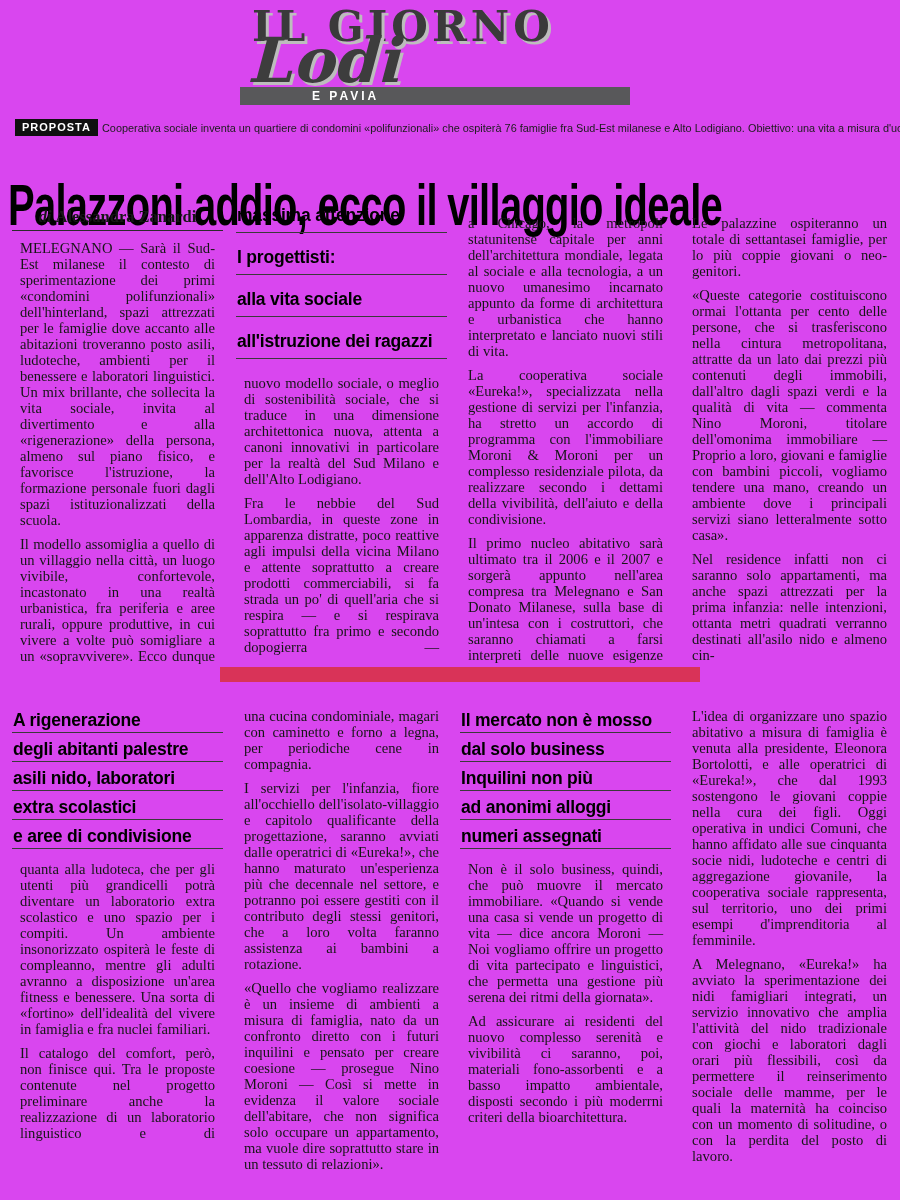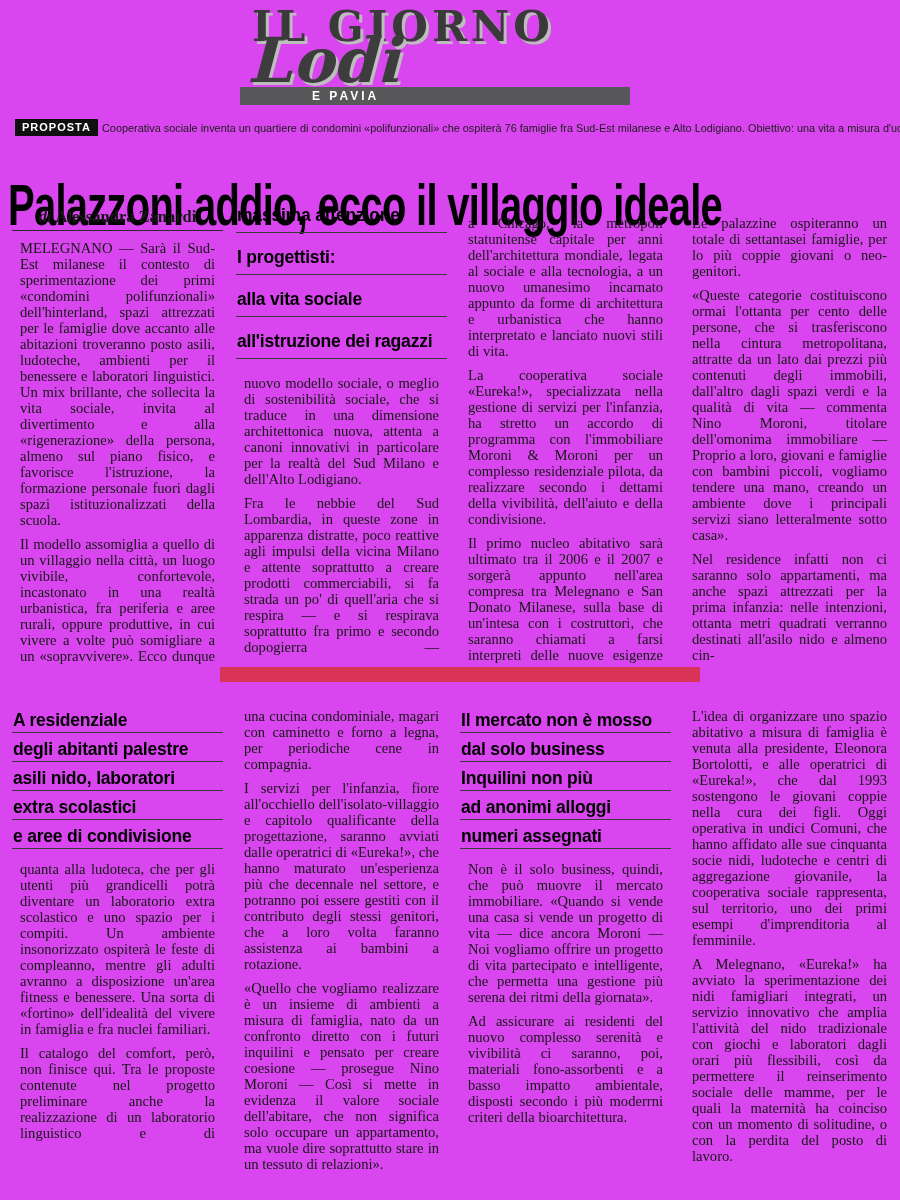--- a/index.html
+++ b/index.html
@@ -140,21 +140,21 @@
     </div>
 
   </div>
 
   <div class="red-divider"></div>
 
   <div class="cols bottom">
 
     <div class="col">
       <div class="subhead tight">
-        <div class="sh-line">A residenziale</div>
+        <div class="sh-line">A rigenerazione</div>
         <div class="sh-line">degli abitanti palestre</div>
         <div class="sh-line">asili nido, laboratori</div>
         <div class="sh-line">extra scolastici</div>
         <div class="sh-line">e aree di condivisione</div>
       </div>
       <p class="para">quanta alla ludoteca, che per gli utenti più grandicelli potrà diventare un laboratorio extra scolastico e uno spazio per i compiti. Un ambiente insonorizzato ospiterà le feste di compleanno, mentre gli adulti avranno a disposizione un'area fitness e benessere. Una sorta di «fortino» dell'idealità del vivere in famiglia e fra nuclei familiari.</p>
       <p class="para cont">Il catalogo del comfort, però, non finisce qui. Tra le proposte contenute nel progetto preliminare anche la realizzazione di un laboratorio linguistico e di</p>
     </div>
 
     <div class="col">
@@ -164,21 +164,21 @@
     </div>
 
     <div class="col">
       <div class="subhead tight">
         <div class="sh-line">Il mercato non è mosso</div>
         <div class="sh-line">dal solo business</div>
         <div class="sh-line">Inquilini non più</div>
         <div class="sh-line">ad anonimi alloggi</div>
         <div class="sh-line">numeri assegnati</div>
       </div>
-      <p class="para">Non è il solo business, quindi, che può muovre il mercato immobiliare. «Quando si vende una casa si vende un progetto di vita — dice ancora Moroni — Noi vogliamo offrire un progetto di vita partecipato e intelligente, che permetta una gestione più serena dei ritmi della giornata».</p>
+      <p class="para">Non è il solo business, quindi, che può muovre il mercato immobiliare. «Quando si vende una casa si vende un progetto di vita — dice ancora Moroni — Noi vogliamo offrire un progetto di vita partecipato e linguistici, che permetta una gestione più serena dei ritmi della giornata».</p>
       <p class="para">Ad assicurare ai residenti del nuovo complesso serenità e vivibilità ci saranno, poi, materiali fono-assorbenti e a basso impatto ambientale, disposti secondo i più moderrni criteri della bioarchitettura.</p>
     </div>
 
     <div class="col">
       <p class="para">L'idea di organizzare uno spazio abitativo a misura di famiglia è venuta alla presidente, Eleonora Bortolotti, e alle operatrici di «Eureka!», che dal 1993 sostengono le giovani coppie nella cura dei figli. Oggi operativa in undici Comuni, che hanno affidato alle sue cinquanta socie nidi, ludoteche e centri di aggregazione giovanile, la cooperativa sociale rappresenta, sul territorio, uno dei primi esempi d'imprenditoria al femminile.</p>
       <p class="para">A Melegnano, «Eureka!» ha avviato la sperimentazione dei nidi famigliari integrati, un servizio innovativo che amplia l'attività del nido tradizionale con giochi e laboratori dagli orari più flessibili, così da permettere il reinserimento sociale delle mamme, per le quali la maternità ha coinciso con un momento di solitudine, o con la perdita del posto di lavoro.</p>
     </div>
 
   </div>
 

